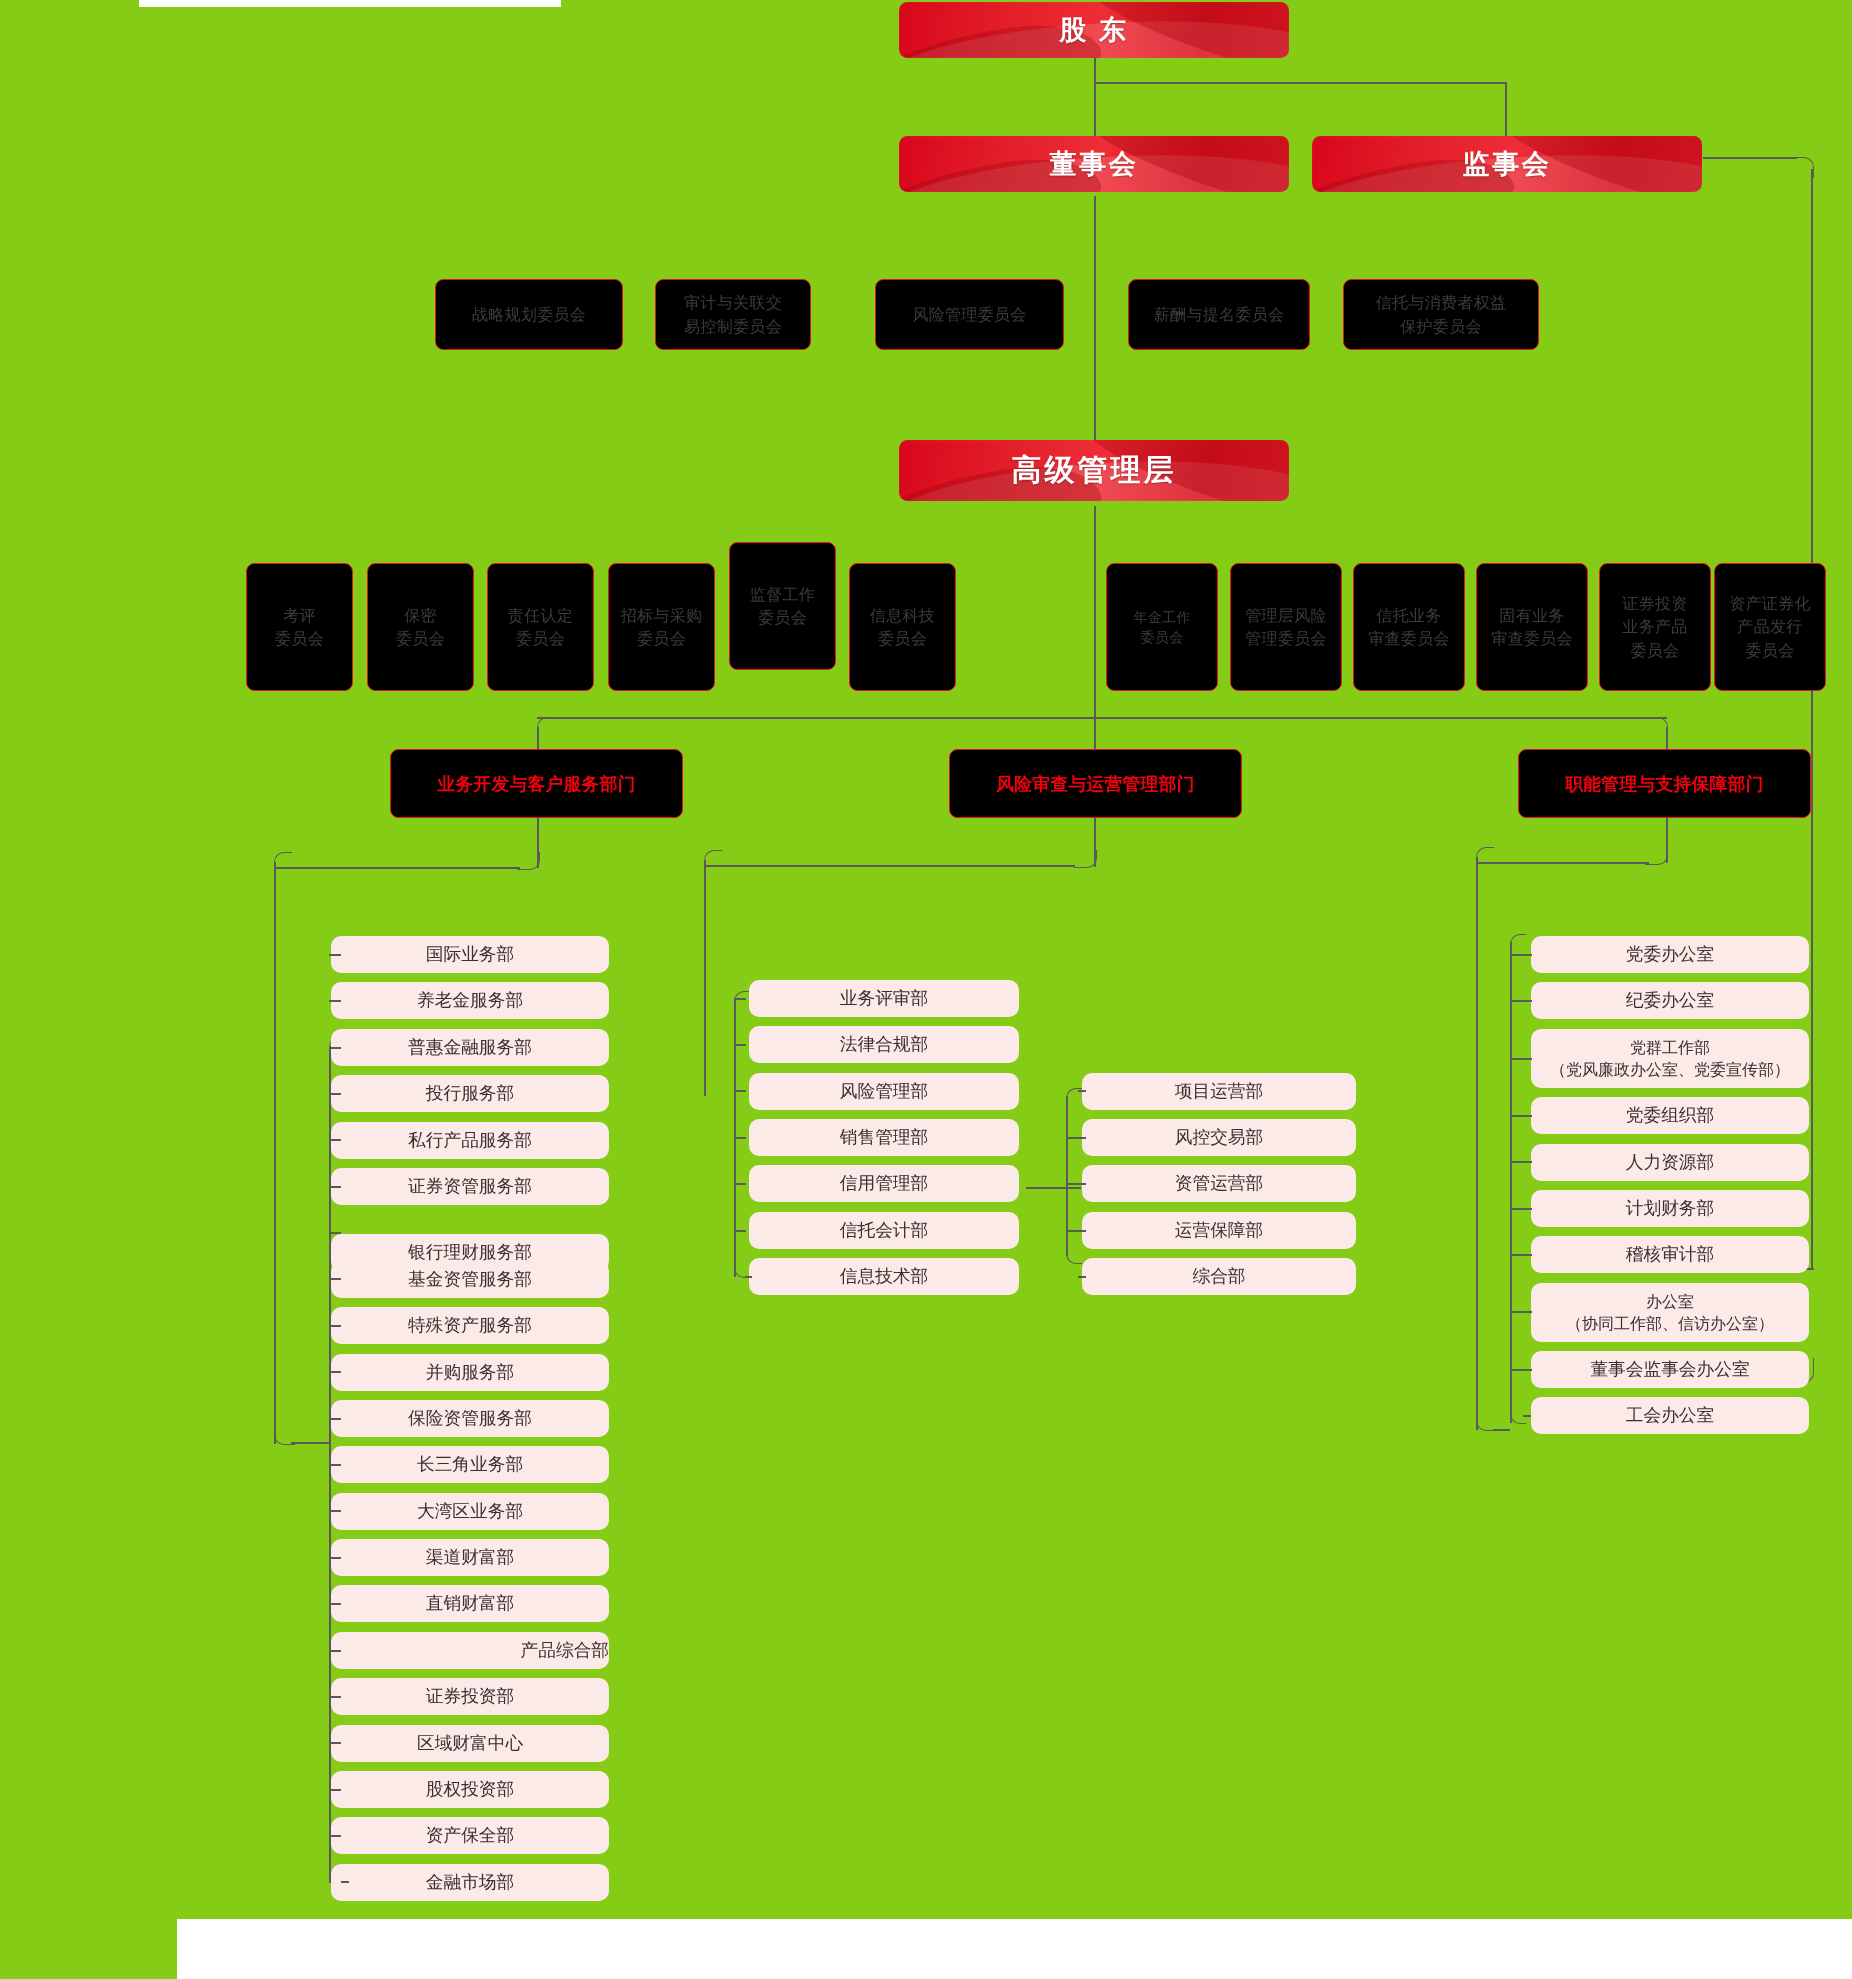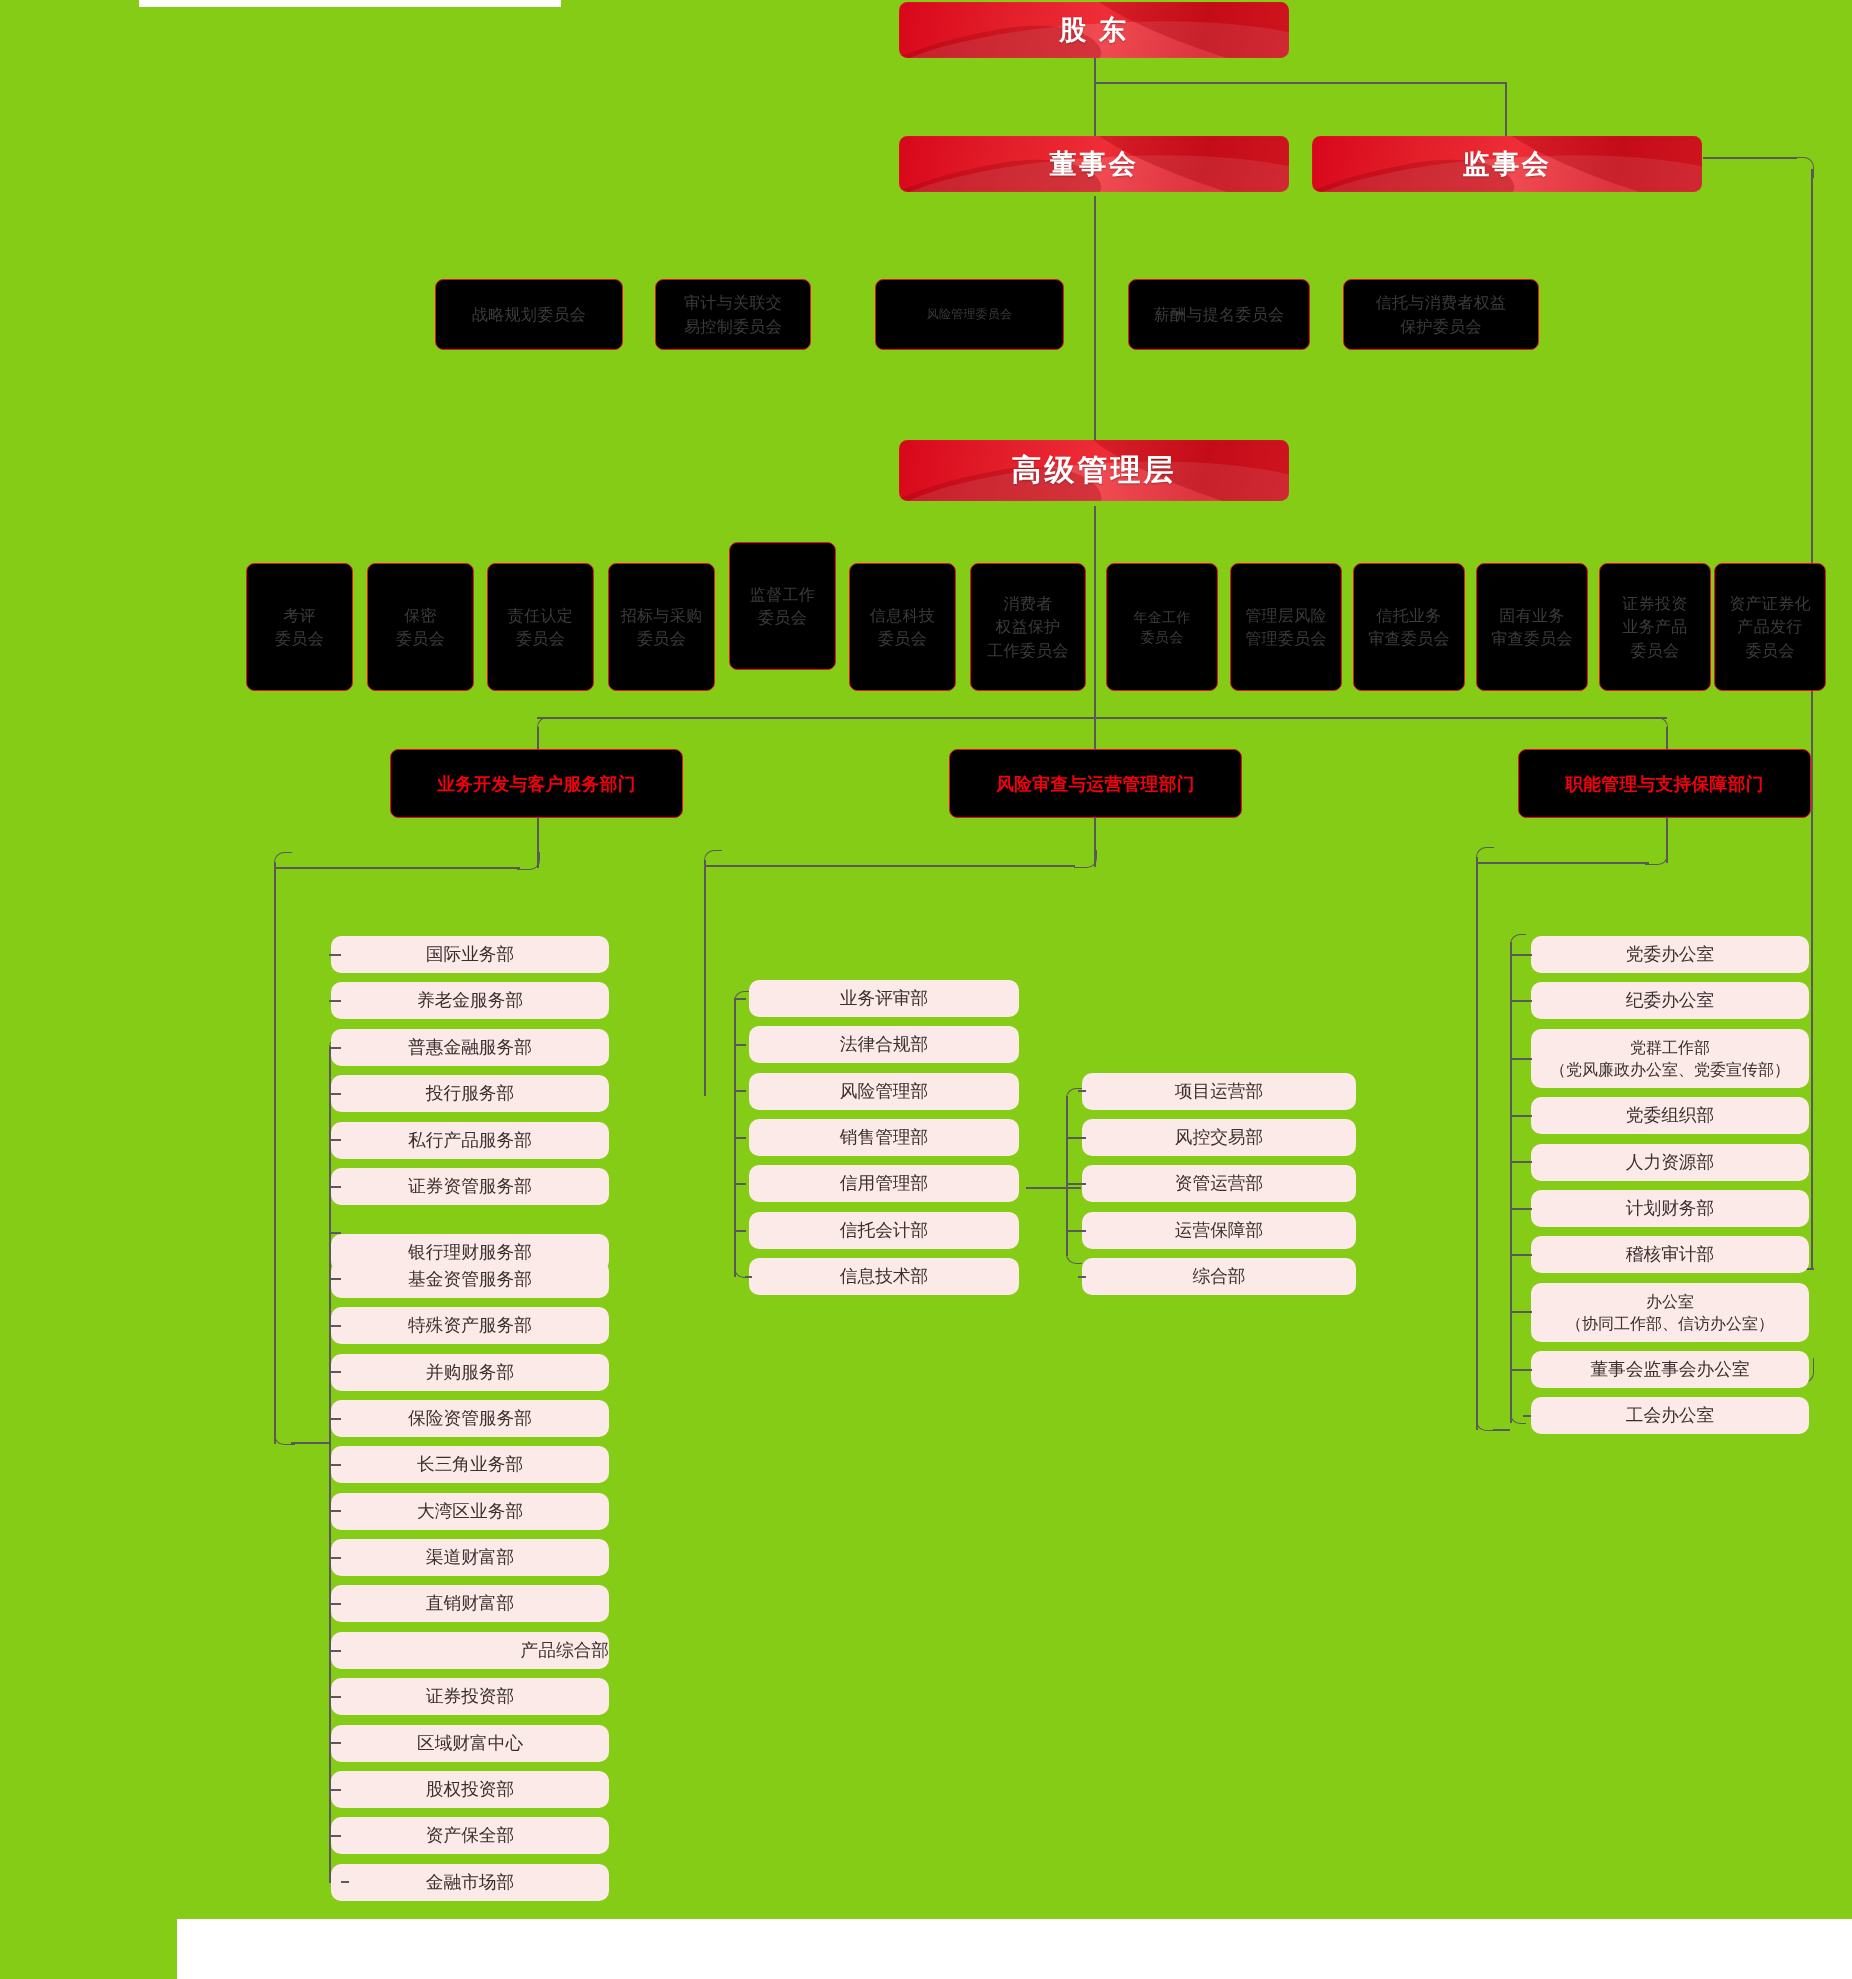--- a/index.html
+++ b/index.html
@@ -170,21 +170,21 @@
   </div>
 
   <div class="cmte" style="left:435px;top:279px;width:186px;height:69px;">
     <span style="font-size:16px;">战略规划委员会</span>
   </div>
   <div class="cmte" style="left:655px;top:279px;width:154px;height:69px;">
     <span style="font-size:16px;">审计与关联交
 易控制委员会</span>
   </div>
   <div class="cmte" style="left:875px;top:279px;width:187px;height:69px;">
-    <span style="font-size:12px;">风险管理委员会</span>
+    <span style="font-size:16px;">风险管理委员会</span>
   </div>
 
   <div class="cmte" style="left:1128px;top:279px;width:180px;height:69px;">
     <span style="font-size:16px;">薪酬与提名委员会</span>
   </div>
   <div class="cmte" style="left:1343px;top:279px;width:194px;height:69px;">
     <span style="font-size:16px;">信托与消费者权益
 保护委员会</span>
   </div>
 
@@ -204,25 +204,20 @@
     <span style="font-size:16px;">招标与采购
 委员会</span>
   </div>
   <div class="cmte" style="left:729px;top:542px;width:105px;height:126px;">
     <span style="font-size:16px;">监督工作
 委员会</span>
   </div>
   <div class="cmte" style="left:849px;top:563px;width:105px;height:126px;">
     <span style="font-size:16px;">信息科技
 委员会</span>
-  </div>
-  <div class="cmte" style="left:970px;top:563px;width:114px;height:126px;">
-    <span style="font-size:16px;">消费者
-权益保护
-工作委员会</span>
   </div>
 
   <div class="cmte" style="left:1106px;top:563px;width:110px;height:126px;">
     <span style="font-size:14px;">年金工作
 委员会</span>
   </div>
   <div class="cmte" style="left:1230px;top:563px;width:110px;height:126px;">
     <span style="font-size:16px;">管理层风险
 管理委员会</span>
   </div>

